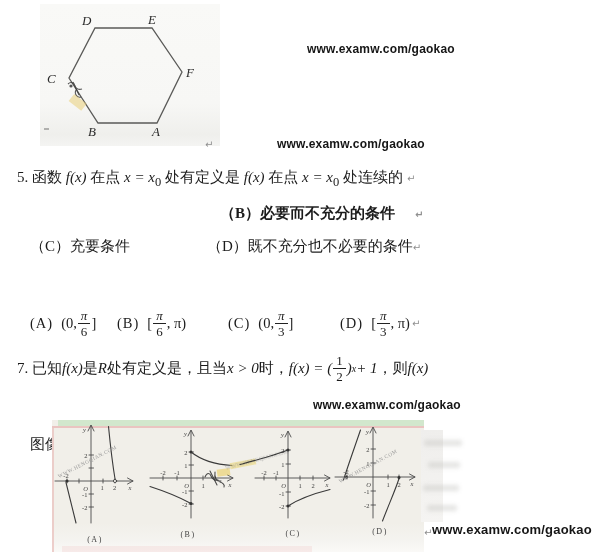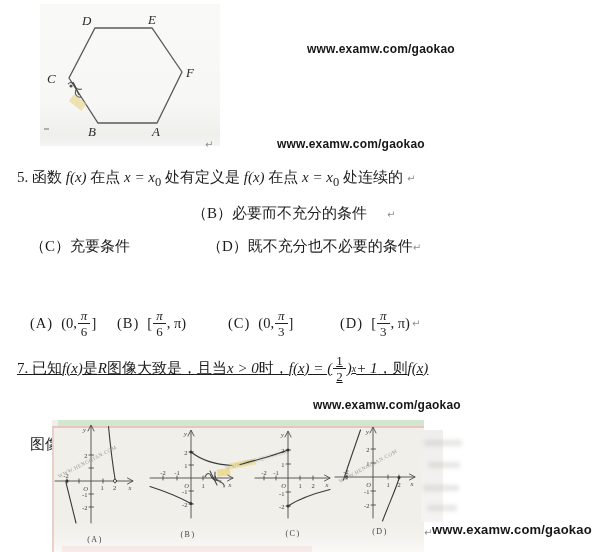--- a/index.html
+++ b/index.html
@@ -11,21 +11,21 @@
   .wm{position:absolute;font-family:"Liberation Sans","DejaVu Sans",sans-serif;
       font-weight:bold;font-size:12px;color:#161616;letter-spacing:0.2px;white-space:nowrap;}
   .ret{color:#8f8f8f;font-size:10px;font-family:"DejaVu Sans",sans-serif;}
   .ret-abs{position:absolute;color:#8f8f8f;font-size:10px;font-family:"DejaVu Sans",sans-serif;}
   .opt-row{position:absolute;white-space:nowrap;font-size:15px;}
   .q6opt{position:absolute;display:flex;align-items:center;font-size:14.5px;white-space:nowrap;}
   .okey{margin-right:8px;letter-spacing:1px;}
   .frac{display:inline-block;vertical-align:middle;text-align:center;line-height:1;margin:0 1px;}
   .frac .fnum{display:block;font-style:italic;font-size:13px;border-bottom:1.2px solid #222;padding:0 3px 1px;}
   .frac .fden{display:block;font-size:13px;padding-top:1px;}
-  .q7line{position:absolute;display:flex;align-items:center;white-space:nowrap;font-size:15px;height:34px;text-decoration:underline;}
+  .q7line{position:absolute;display:flex;align-items:center;white-space:nowrap;font-size:15px;height:34px;}
   .supx{font-style:italic;font-size:10px;vertical-align:8px;}
   
   #hexfig{position:absolute;left:40px;top:4px;width:180px;height:142px;
           background:linear-gradient(180deg,#f9f9f7 0%,#f7f7f5 70%,#efefec 92%,#f4f4f2 100%);}
   
   #scan{position:absolute;left:52px;top:420px;width:372px;height:132px;
         background:linear-gradient(180deg,#f1efe9 0%,#f1efe9 78%,#f4f3ef 90%,#faf9f7 100%);}
   #scan .greenstrip{position:absolute;left:6px;top:0;width:366px;height:6px;background:#cde5c8;opacity:.85;}
   #scan .pinktop{position:absolute;left:0;top:6px;width:372px;height:2px;background:#e9b9b6;opacity:.8;}
   #scan .pinkleft{position:absolute;left:0;top:6px;width:2px;height:126px;background:#eac4c0;opacity:.8;}
@@ -68,21 +68,21 @@
   <div class="wm" style="left:307px;top:42px;">www.examw.com/gaokao</div>
   <div class="wm" style="left:277px;top:137px;">www.examw.com/gaokao</div>
   <div class="wm" style="left:313px;top:398px;">www.examw.com/gaokao</div>
   <span class="ret-abs" style="left:424px;top:527px;">↵</span>
   <div class="wm" style="left:432px;top:522px;font-size:13px;">www.examw.com/gaokao</div>
 
   <div class="line" style="left:17px;top:168px;">
     <span>5. 函数 </span><span class="math">f(x)</span><span> 在点 </span><span class="math">x = x</span><sub>0</sub><span> 处有定义是 </span><span class="math">f(x)</span><span> 在点 </span><span class="math">x = x</span><sub>0</sub><span> 处连续的</span><span class="ret" style="margin-left:4px;">↵</span>
   </div>
 
-  <div class="opt-row" style="left:192px;top:204px;">
+  <div class="opt-row" style="left:220px;top:204px;font-weight:bold;">
     <span>（B）</span><span>必要而不充分的条件</span><span class="ret" style="margin-left:20px;">↵</span>
   </div>
 
   <div class="opt-row" style="left:207px;top:237px;">
     <span>（D）</span><span>既不充分也不必要的条件</span><span class="ret">↵</span>
   </div>
   <div class="opt-row" style="left:30px;top:237px;">
     <span>（C）</span><span>充要条件</span>
   </div>
 
@@ -123,21 +123,21 @@
       </span>
     <span>, π)</span>
     <span class="ret" style="margin-left:2px;">↵</span>
   </div>
 
   <div class="q7line" style="left:17px;top:351px;">
     <span>7. 已知 </span>
       <span class="math">f(x)</span>
       <span> 是 </span>
       <span class="math">R</span>
-      <span> 图像大致是，且当 </span>
+      <span> 处有定义是，且当 </span>
       <span class="math">x &gt; 0</span>
       <span> 时， </span>
       <span class="math">f(x) = (</span>
       <span class="frac">
         <span class="fnum" style="font-style:normal;">1</span>
         <span class="fden">2</span>
       </span>
       <span class="math">)</span>
       <span class="supx">x</span>
       <span class="math"> + 1</span>

